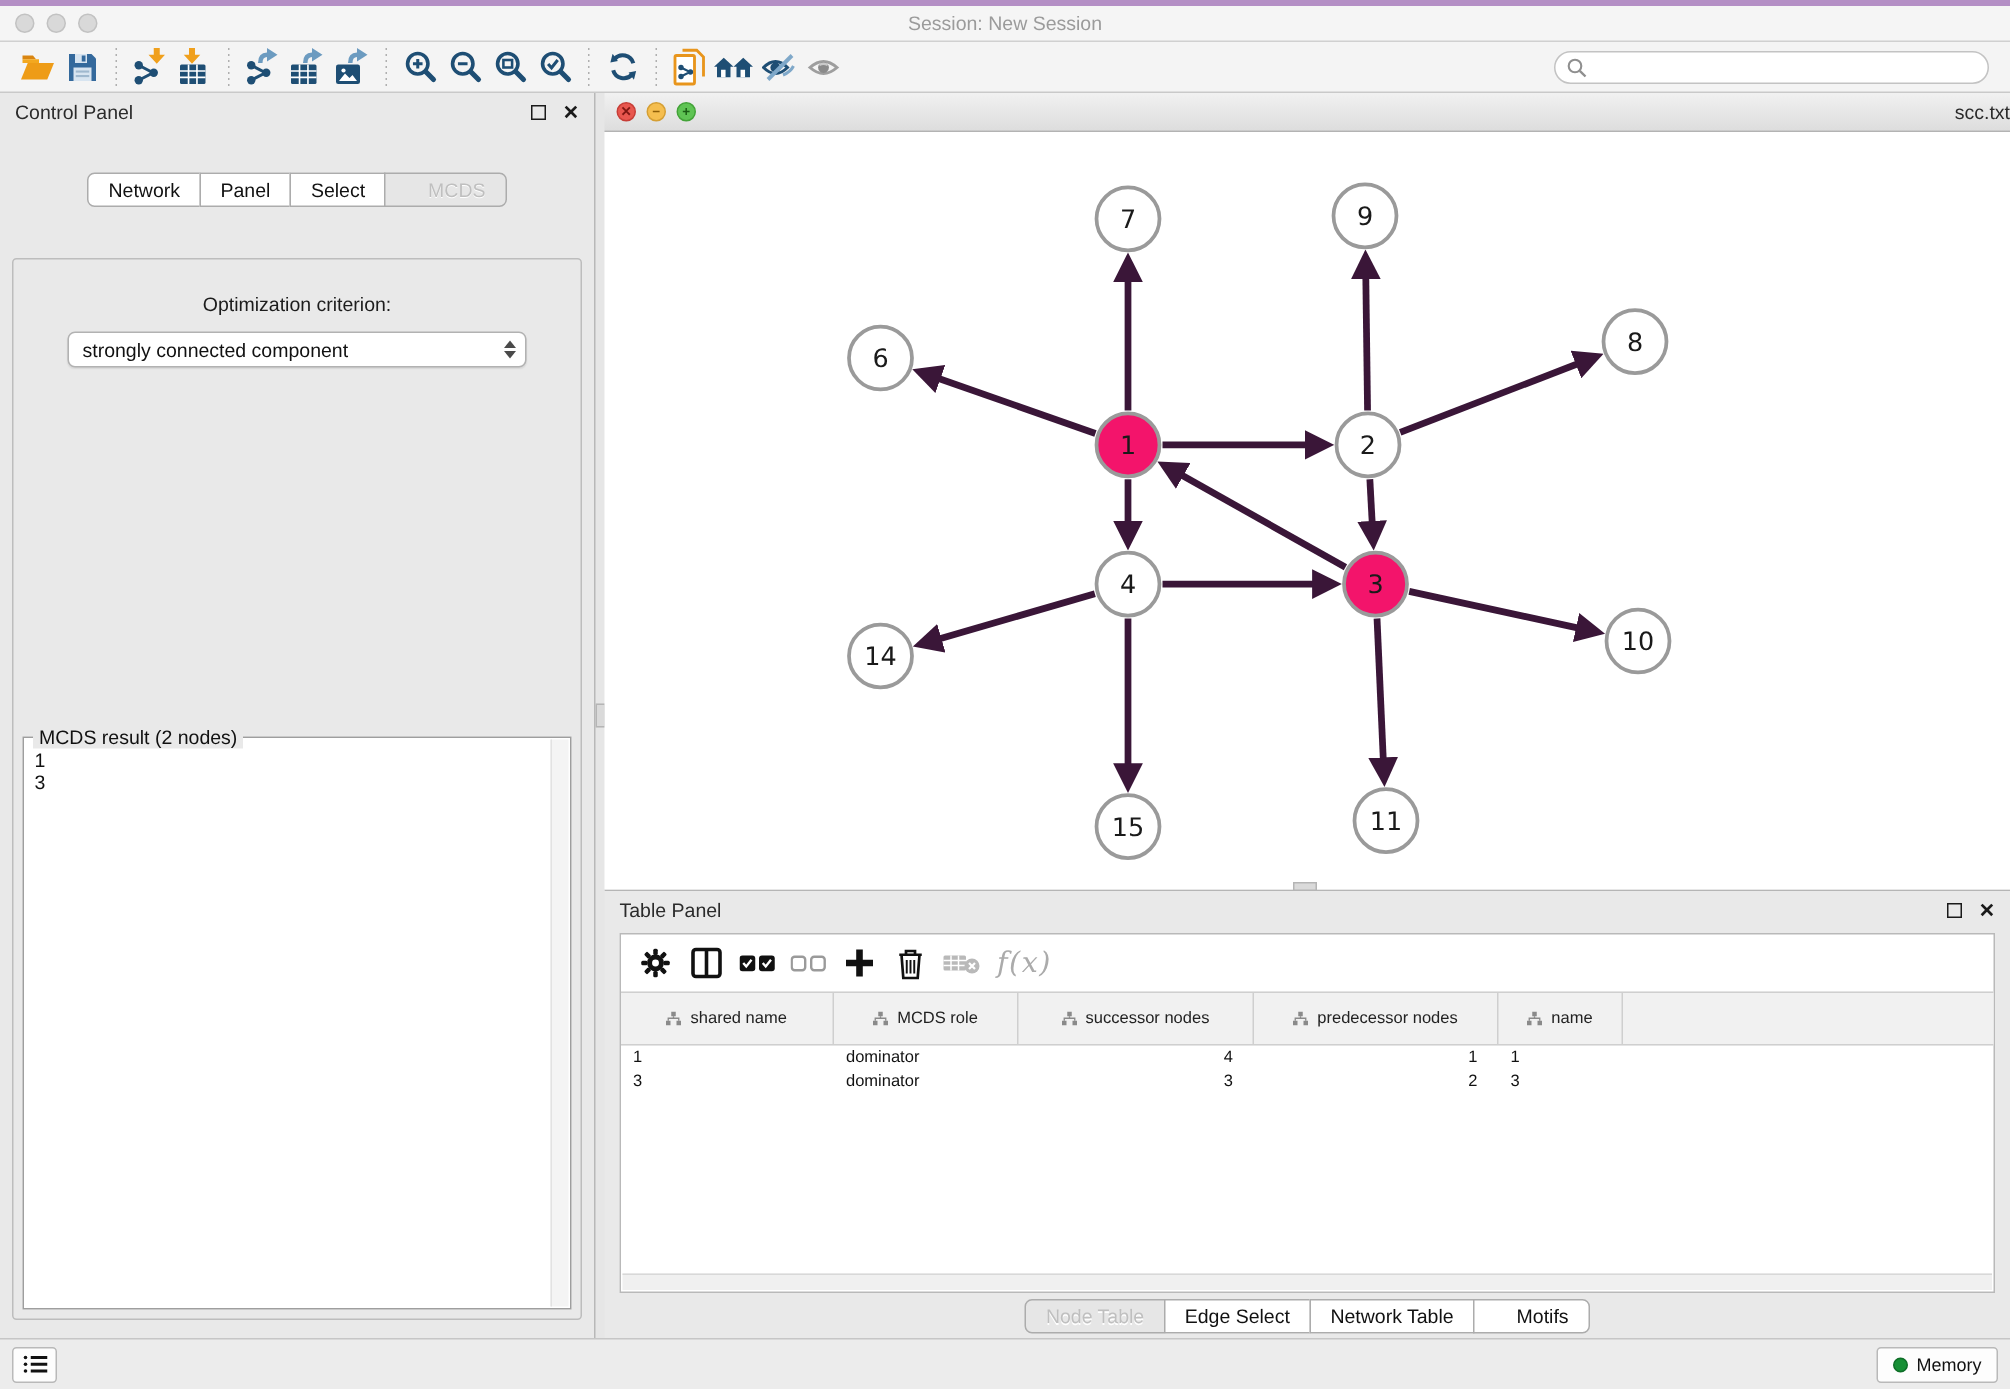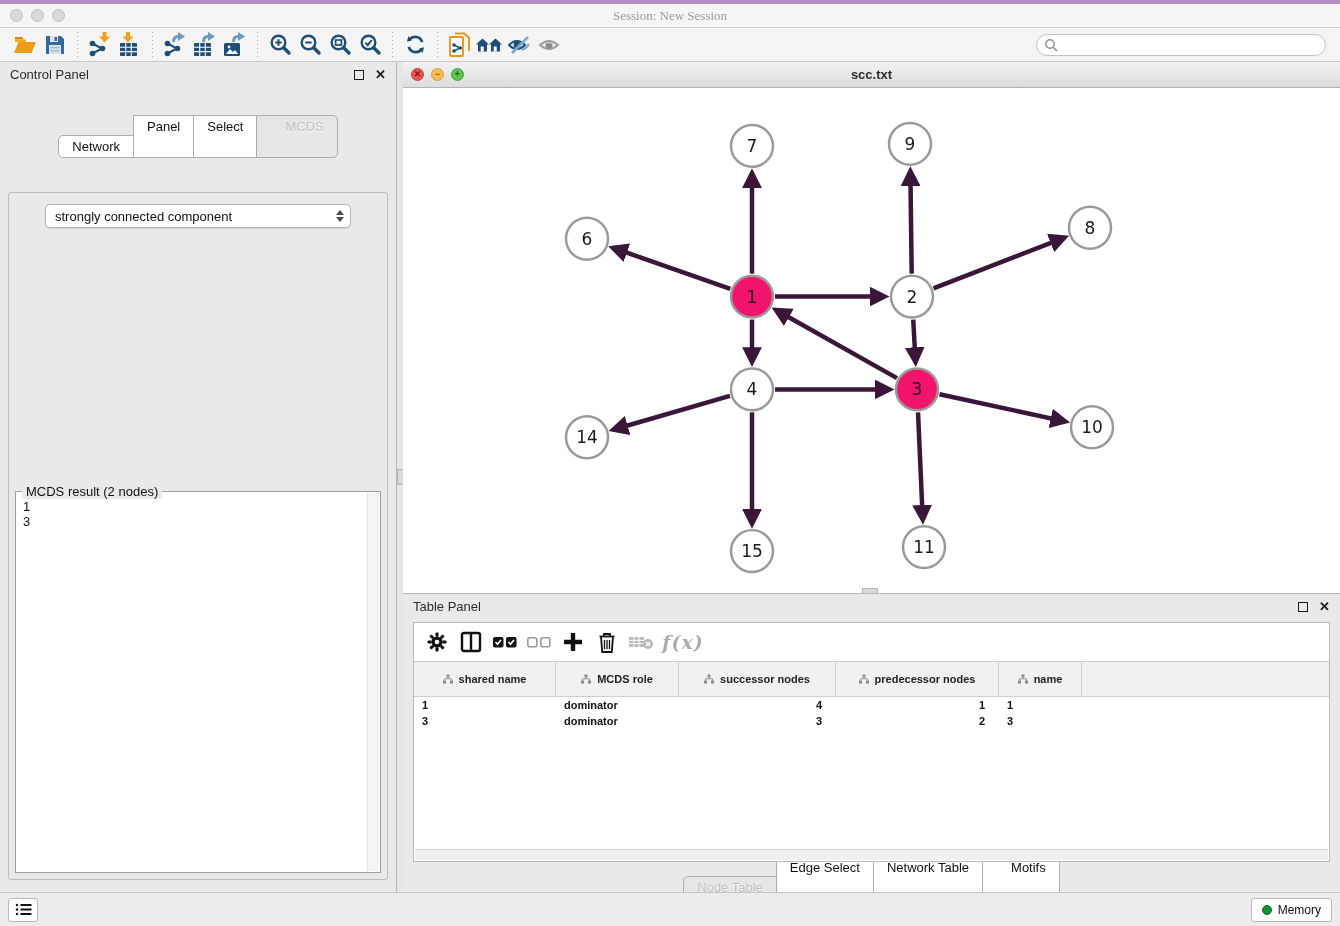--- a/index.html
+++ b/index.html
@@ -4,21 +4,21 @@
 <style>
   * { margin:0; padding:0; box-sizing:border-box; }
   html,body { width:1340px; height:926px; }
   body { font-family:"Liberation Sans", sans-serif; background:#E6E6E6; overflow:hidden; }
   .window { width:1340px; height:926px; display:flex; flex-direction:column; background:#E6E6E6; }
 
   
   .titlebar { height:28px; background:#F5F5F5; border-top:4px solid #B violet; border-top:4px solid #B48FC5; border-bottom:1px solid #D0D0D0; position:relative; display:flex; align-items:center; }
   .traffic { display:flex; gap:8px; margin-left:10px; }
   .tl { width:13px; height:13px; border-radius:50%; background:#D9D9D9; border:1px solid #C2C2C2; }
-  .win-title { position:absolute; left:0; right:0; text-align:center; font-size:13px; color:#9B9B9B;font-family:Liberation Serif, serif; }
+  .win-title { position:absolute; left:0; right:0; text-align:center; font-size:13px; color:#9B9B9B; }
 
   
   .toolbar { height:34px; background:#F4F4F4; border-bottom:1px solid #C9C9C9; display:flex; align-items:center; padding:0 10px; }
   .ticon { width:30px; height:28px; display:flex; align-items:center; justify-content:center; cursor:default; }
   .tsep { width:1px; height:26px; margin:0 7px; background-image:linear-gradient(#AFAFAF 33%, rgba(0,0,0,0) 0%); background-size:1px 4px; }
   .searchbox { margin-left:auto; margin-right:4px; width:290px; height:22px; background:#FFF; border:1px solid #C3C3C3; border-radius:12px; display:flex; align-items:center; padding-left:7px; }
   .searchbox input { border:none; outline:none; flex:1; font-size:12px; background:transparent; height:18px; }
 
   
   .main { flex:1; display:flex; min-height:0; }
@@ -26,21 +26,21 @@
   
   .cpanel { width:396px; display:flex; flex-direction:column; background:#E9E9E9;gap:28px; }
   .panel-head { height:25px; display:flex; align-items:center; padding:0 10px; }
   .panel-title { font-size:13px; color:#2B2B2B; }
   .panel-controls { margin-left:auto; display:flex; align-items:center; gap:11px; }
   .float-ic { width:10px; height:10px; border:1.6px solid #1A1A1A; display:inline-block; }
   .close-ic { font-size:13px; font-weight:bold; color:#1A1A1A; line-height:10px; }
 
   .seg-row { display:flex; justify-content:center; }
   .seg { font-size:13px; padding:3px 13px; background:#FFF; border:1px solid #ACACAC; color:#111; margin-left:-1px; cursor:default; }
-  .seg:first-child { border-radius:5px 0 0 5px; margin-left:0;margin-top:20px; }
+  .seg:first-child { border-radius:5px 0 0 5px; margin-left:0; }
   .seg:last-child { border-radius:0 5px 5px 0;padding-left:28px; }
   .seg.active { background:#E6E6E6; color:#BFBFBF; text-shadow:0 1px 0 rgba(255,255,255,.95); }
 
   .cp-content { flex:1; margin:6px 8px 12px 8px; border:1px solid #BDBDBD; border-radius:3px; background:#E9E9E9; display:flex; flex-direction:column; min-height:0; }
   .opt-label { margin-top:22px; text-align:center; font-size:13px; color:#1C1C1C; }
   .selectbox { margin:11px 36px 0 36px; height:24px; background:#FFF; border:1px solid #B2B2B2; border-radius:5px; display:flex; align-items:center; padding:0 6px 0 9px; font-size:13px; color:#111; box-shadow:0 1px 1px rgba(0,0,0,.08); }
   .selectbox .arrows { margin-left:auto; display:flex; flex-direction:column; gap:2px; align-items:center; }
   .selectbox .arrows i { width:0; height:0; border-left:4px solid transparent; border-right:4px solid transparent; }
   .arr-up { border-bottom:5px solid #4A4A4A; }
   .arr-dn { border-top:5px solid #4A4A4A; }
@@ -60,28 +60,28 @@
   .rightcol { flex:1; display:flex; flex-direction:column; min-width:0; }
 
   
   .netwin { height:532px; display:flex; flex-direction:column; border-bottom:1px solid #B5B5B5; }
   .netbar { height:26px; background:linear-gradient(#F1F1F1,#DDDDDD); border-bottom:1px solid #B3B3B3; display:flex; align-items:center; position:relative; }
   .traffic2 { display:flex; gap:7px; margin-left:8px; z-index:2; }
   .tl2 { width:13px; height:13px; border-radius:50%; display:flex; align-items:center; justify-content:center; font-size:9px; font-weight:bold; line-height:9px; }
   .tl-close { background:#E8574F; border:1px solid #C73E37; color:#7E1612; }
   .tl-min { background:#F5BE4F; border:1px solid #D59F34; color:#8F5E07; }
   .tl-max { background:#5FC454; border:1px solid #43A338; color:#1A5E14; }
-  .netbar .net-title { position:absolute; left:0; right:0; text-align:center; font-size:13px; color:#2B2B2B;font-weight:bold; }
+  .netbar .net-title { position:absolute; left:0; right:0; text-align:right; font-size:13px; color:#2B2B2B; }
   .canvas { flex:1; background:#FFF; position:relative; }
   .canvas svg { position:absolute; inset:0; }
   .hgrip { position:absolute; bottom:-1px; left:49%; width:16px; height:6px; background:#DADADA; border:1px solid #B5B5B5; }
 
   
   .tpanel { flex:1; display:flex; flex-direction:column; background:#E9E9E9; min-height:0; }
-  .tp-box { flex:1; margin:3px 10px 0 10px; border:1px solid #B9B9B9; background:#FFF; display:flex; flex-direction:column; min-height:0; position:relative;font-weight:bold; }
+  .tp-box { flex:1; margin:3px 10px 0 10px; border:1px solid #B9B9B9; background:#FFF; display:flex; flex-direction:column; min-height:0; position:relative; }
   .tp-toolbar { height:38px; display:flex; align-items:center; gap:4px; padding-left:8px; }
   .tbicon { width:30px; height:30px; display:flex; align-items:center; justify-content:center; }
   .fx-label { font-family:"DejaVu Serif", serif; font-style:italic; font-size:19px; color:#ABABAB; letter-spacing:1px; }
   .thead { display:flex; border-top:1px solid #CFCFCF; border-bottom:1px solid #CFCFCF; background:#F1F1F1; height:36px; }
   .th { display:flex; align-items:center; justify-content:center; gap:6px; font-size:11px; color:#222; border-right:1px solid #CFCFCF; }
   .trow { display:flex; height:16px; align-items:center; font-size:11px; color:#111; }
   .td { padding:0 8px; overflow:hidden; white-space:nowrap; }
   .tp-hscroll { position:absolute; left:1px; right:1px; bottom:1px; height:11px; background:#F0F0F0; border-top:1px solid #D8D8D8; }
   .tp-tabs { height:30px; display:flex; align-items:center; justify-content:center; }
 
@@ -270,20 +270,21 @@
           <span class="close-ic">✕</span>
         </span>
       </div>
       <div class="seg-row" id="cp-tabs">
           <span class="seg">Network</span>
           <span class="seg">Panel</span>
           <span class="seg">Select</span>
           <span class="seg active">MCDS</span>
         </div>
       <div class="cp-content">
+        <div class="opt-label">Optimization criterion:</div>
         <div class="selectbox">
           <span>strongly connected component</span>
           <span class="arrows">
               <i class="arr-up"></i>
               <i class="arr-dn"></i>
             </span>
         </div>
         <div style="flex:1"></div>
         <div class="result-group">
           <span class="result-legend">MCDS result (2 nodes)</span>

